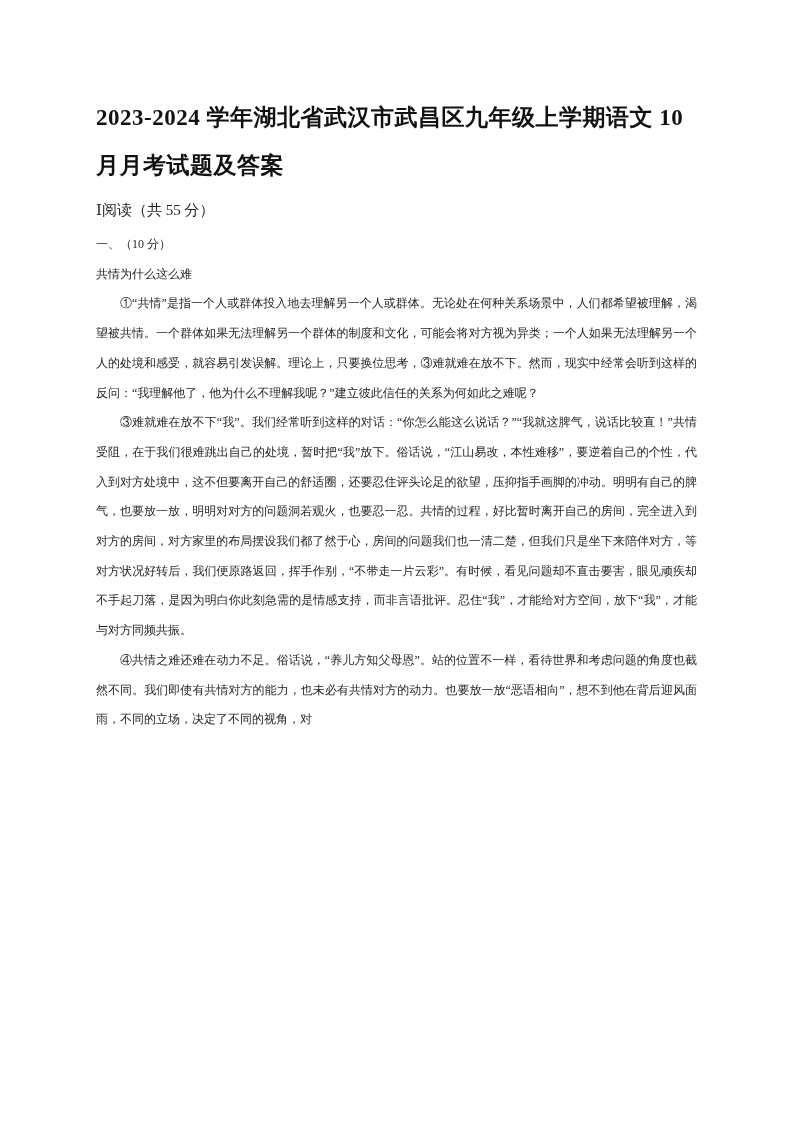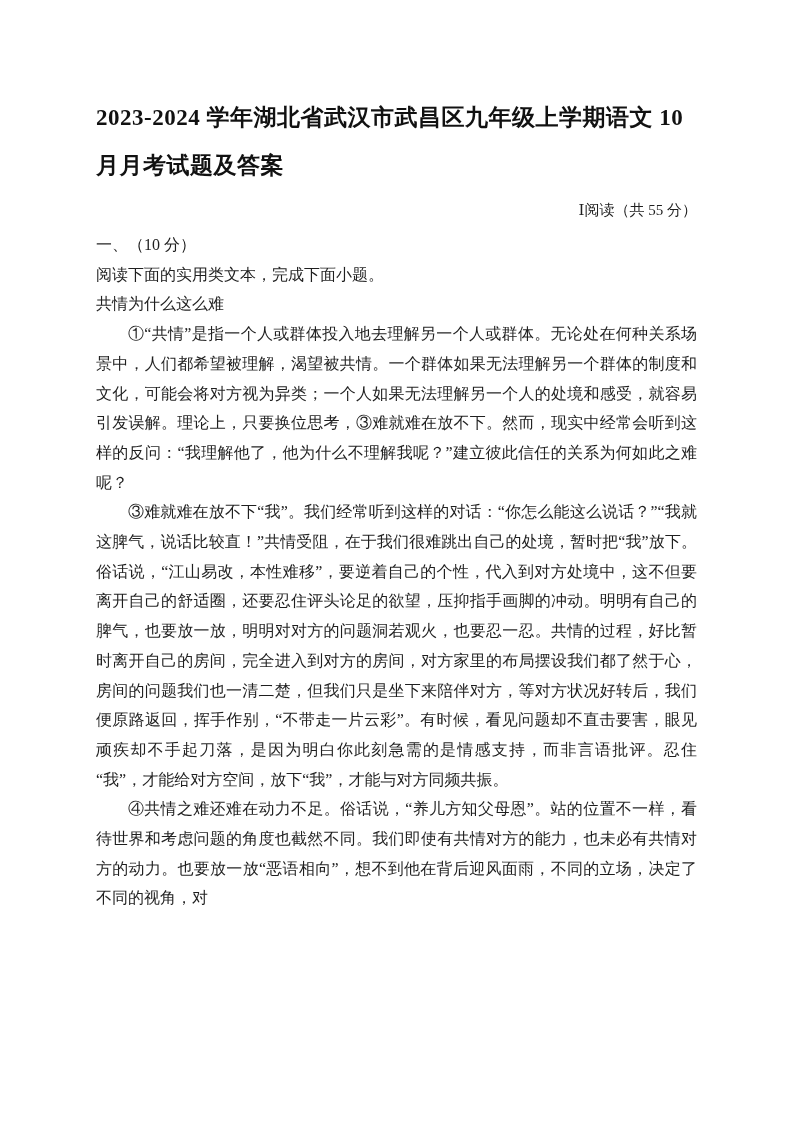--- a/index.html
+++ b/index.html
@@ -24,28 +24,28 @@
     margin: 0;
     font-size: 23px;
     font-weight: 700;
     line-height: 48px;
     letter-spacing: 0.5px;
     color: #111111;
     text-align: left;
   }
   .section-heading {
     margin-top: 9px;
-    text-align: right;
+    text-align: left;
     font-size: 15px;
     line-height: 22px;
     color: #1f1f1f;
   }
   .body-text {
     margin-top: 9px;
-    font-size: 16px;
+    font-size: 12px;
     line-height: 29.7px;
     color: #1f1f1f;
   }
   .plain-line {
     margin: 0;
   }
   .article-title {
     margin: 0;
   }
   .para {
@@ -60,21 +60,20 @@
 <div class="page">
   <div class="content">
 
     <h1 class="doc-title">2023-2024 学年湖北省武汉市武昌区九年级上学期语文 10 月月考试题及答案</h1>
 
     <div class="section-heading">Ⅰ阅读（共 55 分）</div>
 
     <div class="body-text">
       <p class="plain-line">一、（10 分）</p>
 
-      <p class="plain-line">阅读下面的实用类文本，完成下面小题。</p>
 
       <p class="article-title">共情为什么这么难</p>
 
       <p class="para">①“共情”是指一个人或群体投入地去理解另一个人或群体。无论处在何种关系场景中，人们都希望被理解，渴望被共情。一个群体如果无法理解另一个群体的制度和文化，可能会将对方视为异类；一个人如果无法理解另一个人的处境和感受，就容易引发误解。理论上，只要换位思考，③难就难在放不下。然而，现实中经常会听到这样的反问：“我理解他了，他为什么不理解我呢？”建立彼此信任的关系为何如此之难呢？</p>
 
 
       <p class="para">③难就难在放不下“我”。我们经常听到这样的对话：“你怎么能这么说话？”“我就这脾气，说话比较直！”共情受阻，在于我们很难跳出自己的处境，暂时把“我”放下。俗话说，“江山易改，本性难移”，要逆着自己的个性，代入到对方处境中，这不但要离开自己的舒适圈，还要忍住评头论足的欲望，压抑指手画脚的冲动。明明有自己的脾气，也要放一放，明明对对方的问题洞若观火，也要忍一忍。共情的过程，好比暂时离开自己的房间，完全进入到对方的房间，对方家里的布局摆设我们都了然于心，房间的问题我们也一清二楚，但我们只是坐下来陪伴对方，等对方状况好转后，我们便原路返回，挥手作别，“不带走一片云彩”。有时候，看见问题却不直击要害，眼见顽疾却不手起刀落，是因为明白你此刻急需的是情感支持，而非言语批评。忍住“我”，才能给对方空间，放下“我”，才能与对方同频共振。</p>
 
       <p class="para">④共情之难还难在动力不足。俗话说，“养儿方知父母恩”。站的位置不一样，看待世界和考虑问题的角度也截然不同。我们即使有共情对方的能力，也未必有共情对方的动力。也要放一放“恶语相向”，想不到他在背后迎风面雨，不同的立场，决定了不同的视角，对</p>
     </div>

